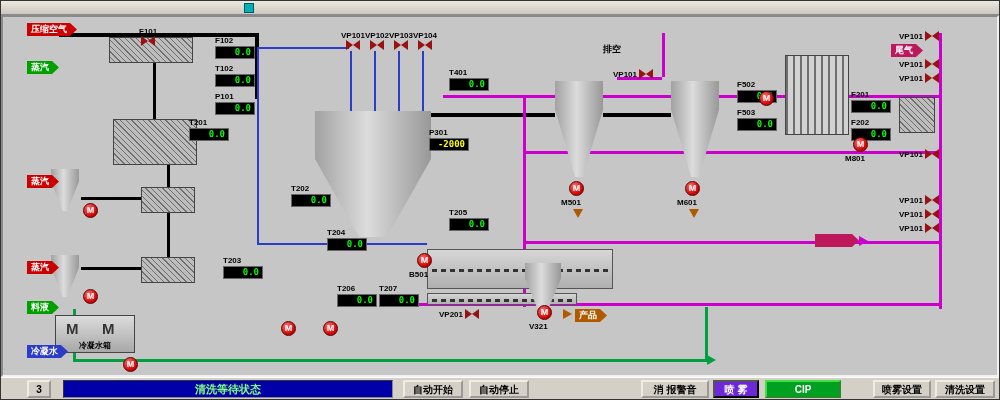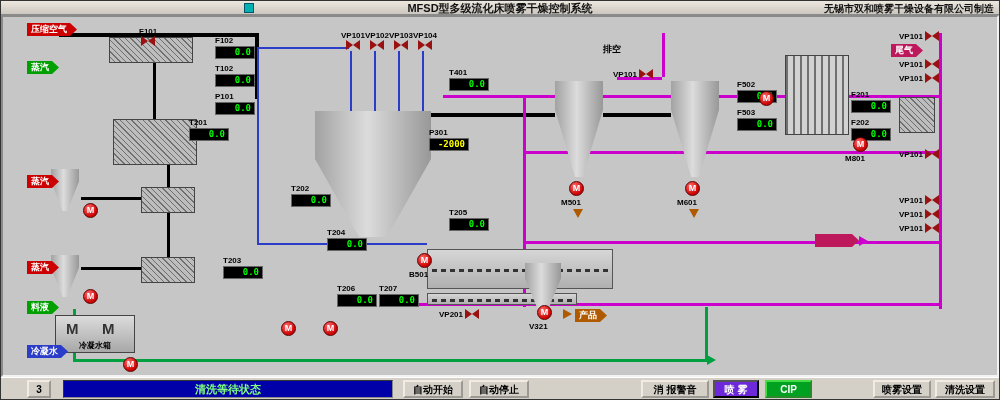--- a/index.html
+++ b/index.html
@@ -48,22 +48,20 @@
   .tbtn.green{background:#00a020;color:#fff;border-color:#4d4}
   .status{position:absolute;left:62px;top:2px;width:330px;height:18px;background:#0000a8;border:1px inset #888;color:#7fff7f;font-size:11px;font-weight:bold;text-align:center;line-height:16px}
 </style>
 </head>
 <body>
 
 <div class="screen">
 
   <div class="titlebar">
     <span class="win-icon"></span>
-    <span class="title">MFSD型多级流化床喷雾干燥控制系统</span>
-    <span class="maker">无锡市双和喷雾干燥设备有限公司制造</span>
   </div>
 
   <div class="diagram">
 
     <div class="pipe" style="left:56px;top:16px;width:200px;height:4px"></div>
     <div class="pipe" style="left:252px;top:16px;width:4px;height:66px"></div>
     <div class="pipe" style="left:150px;top:46px;width:3px;height:56px"></div>
     <div class="pipe" style="left:164px;top:148px;width:3px;height:22px"></div>
     <div class="pipe" style="left:164px;top:196px;width:3px;height:44px"></div>
     <div class="pipe" style="left:78px;top:180px;width:60px;height:3px"></div>
@@ -258,18 +256,18 @@
 
   </div>
 
   <div class="toolbar">
     <button class="tbtn" style="left:26px;width:24px">3</button>
     <div class="status">清洗等待状态</div>
     <button class="tbtn" style="left:402px;width:60px">自动开始</button>
     <button class="tbtn" style="left:468px;width:60px">自动停止</button>
     <button class="tbtn" style="left:640px;width:68px">消 报警音</button>
     <button class="tbtn dark" style="left:712px;width:46px">喷 雾</button>
-    <button class="tbtn green" style="left:764px;width:47px">CIP</button>
+    <button class="tbtn green" style="left:764px;width:76px">CIP</button>
     <button class="tbtn" style="left:872px;width:58px">喷雾设置</button>
     <button class="tbtn" style="left:934px;width:60px">清洗设置</button>
   </div>
 
 </div>
 
 </body></html>

